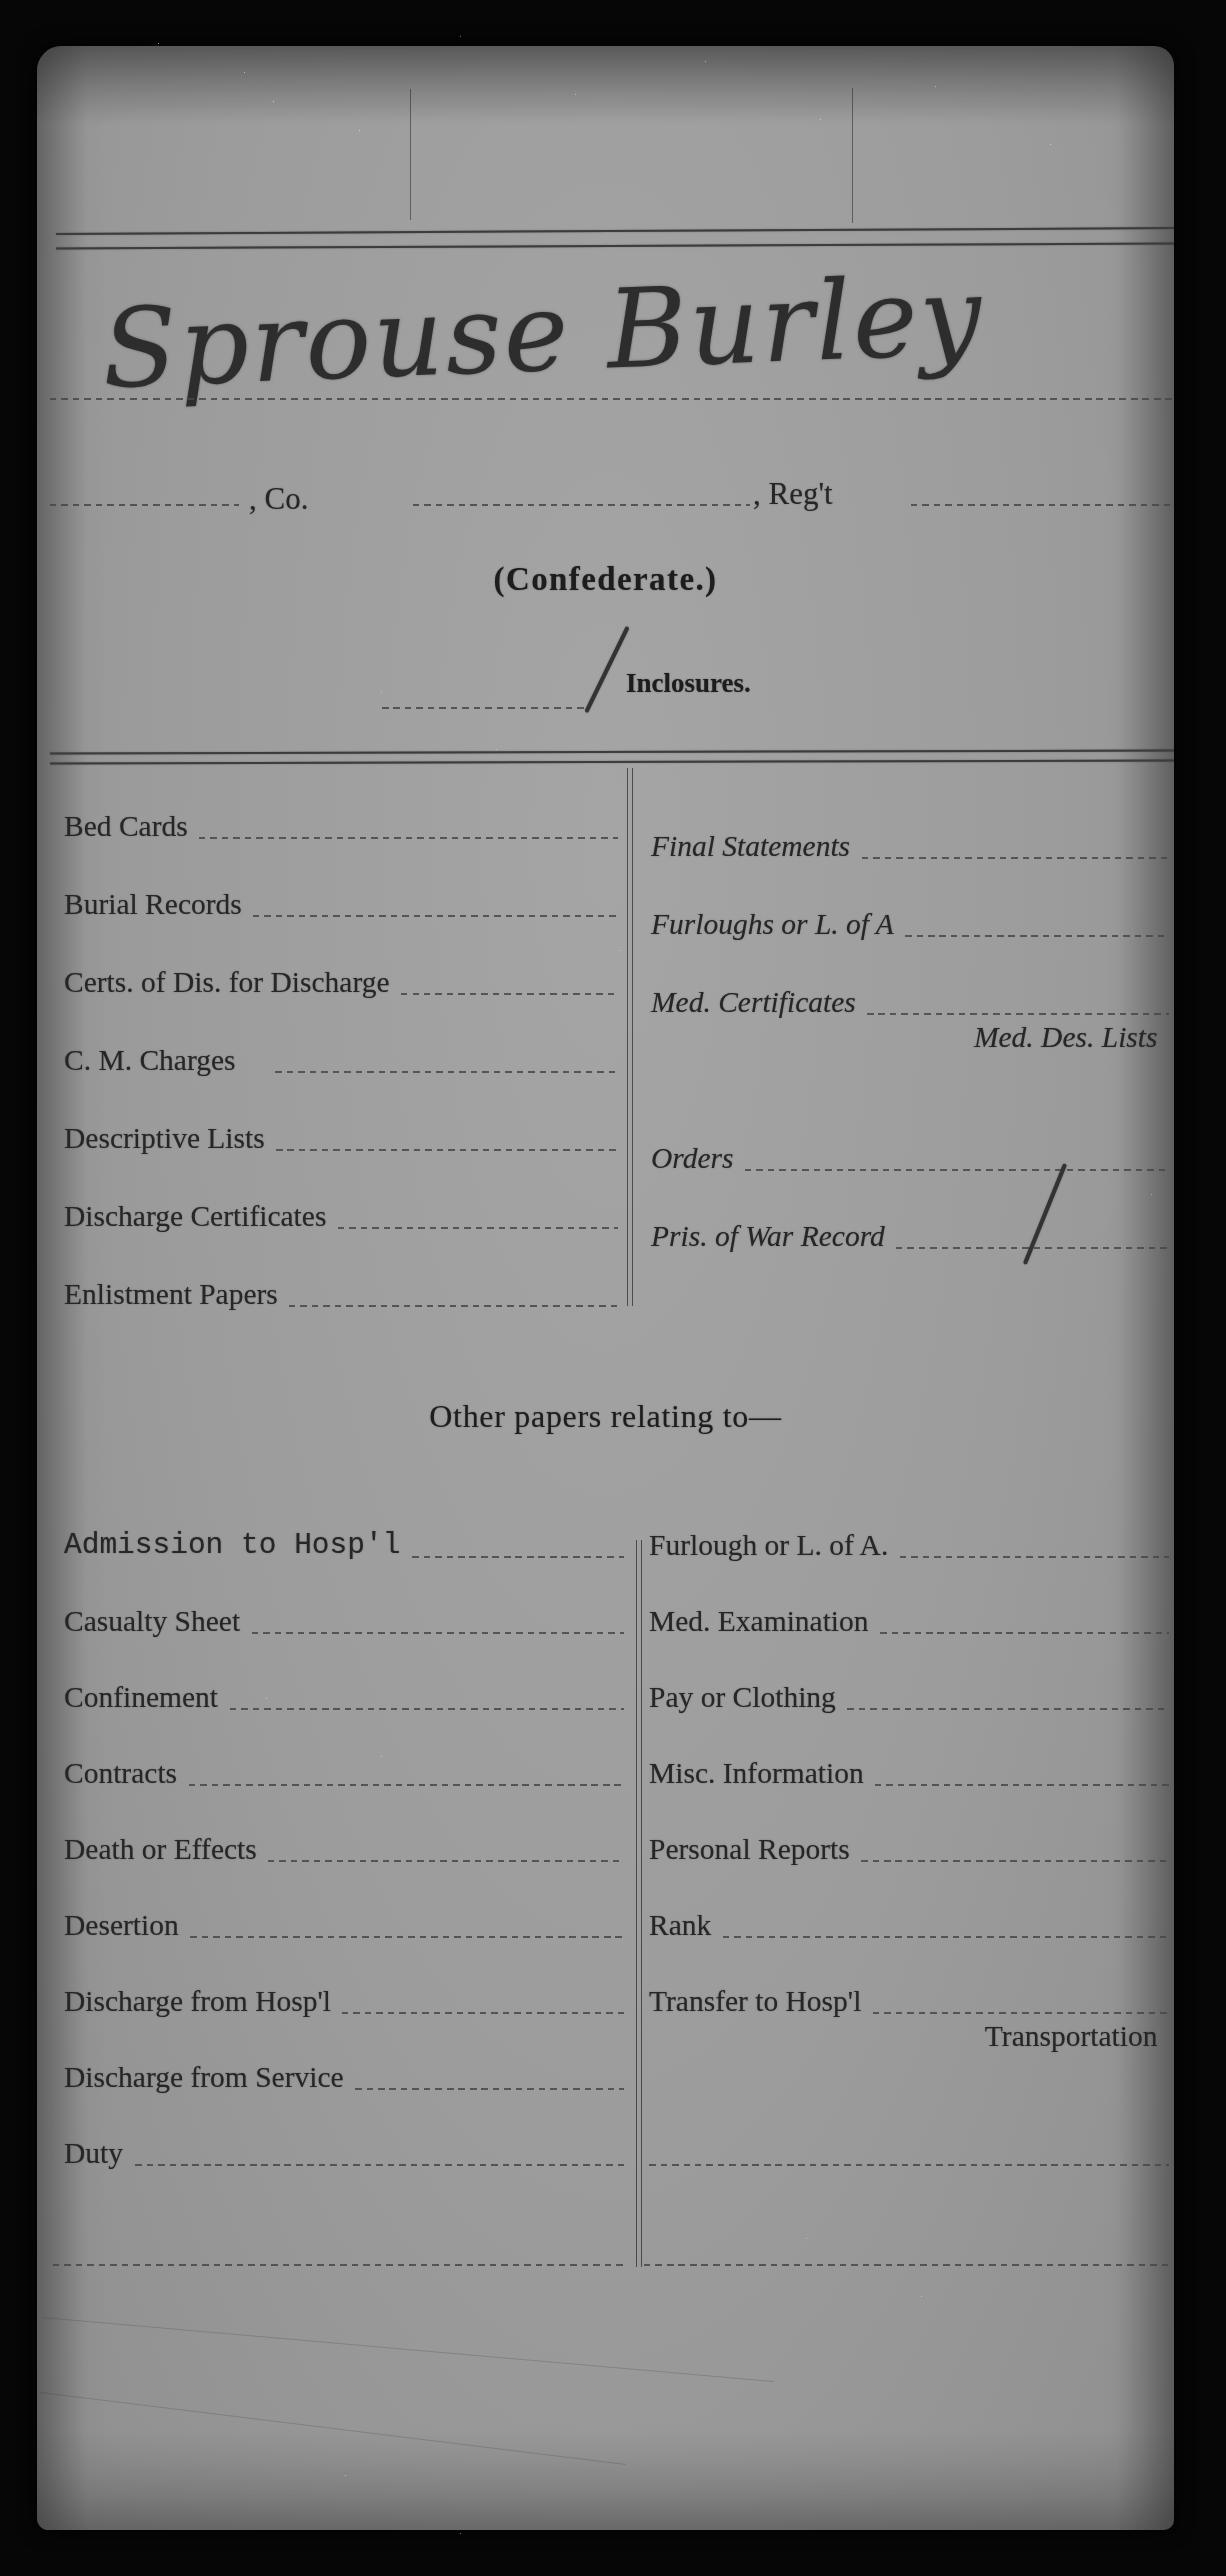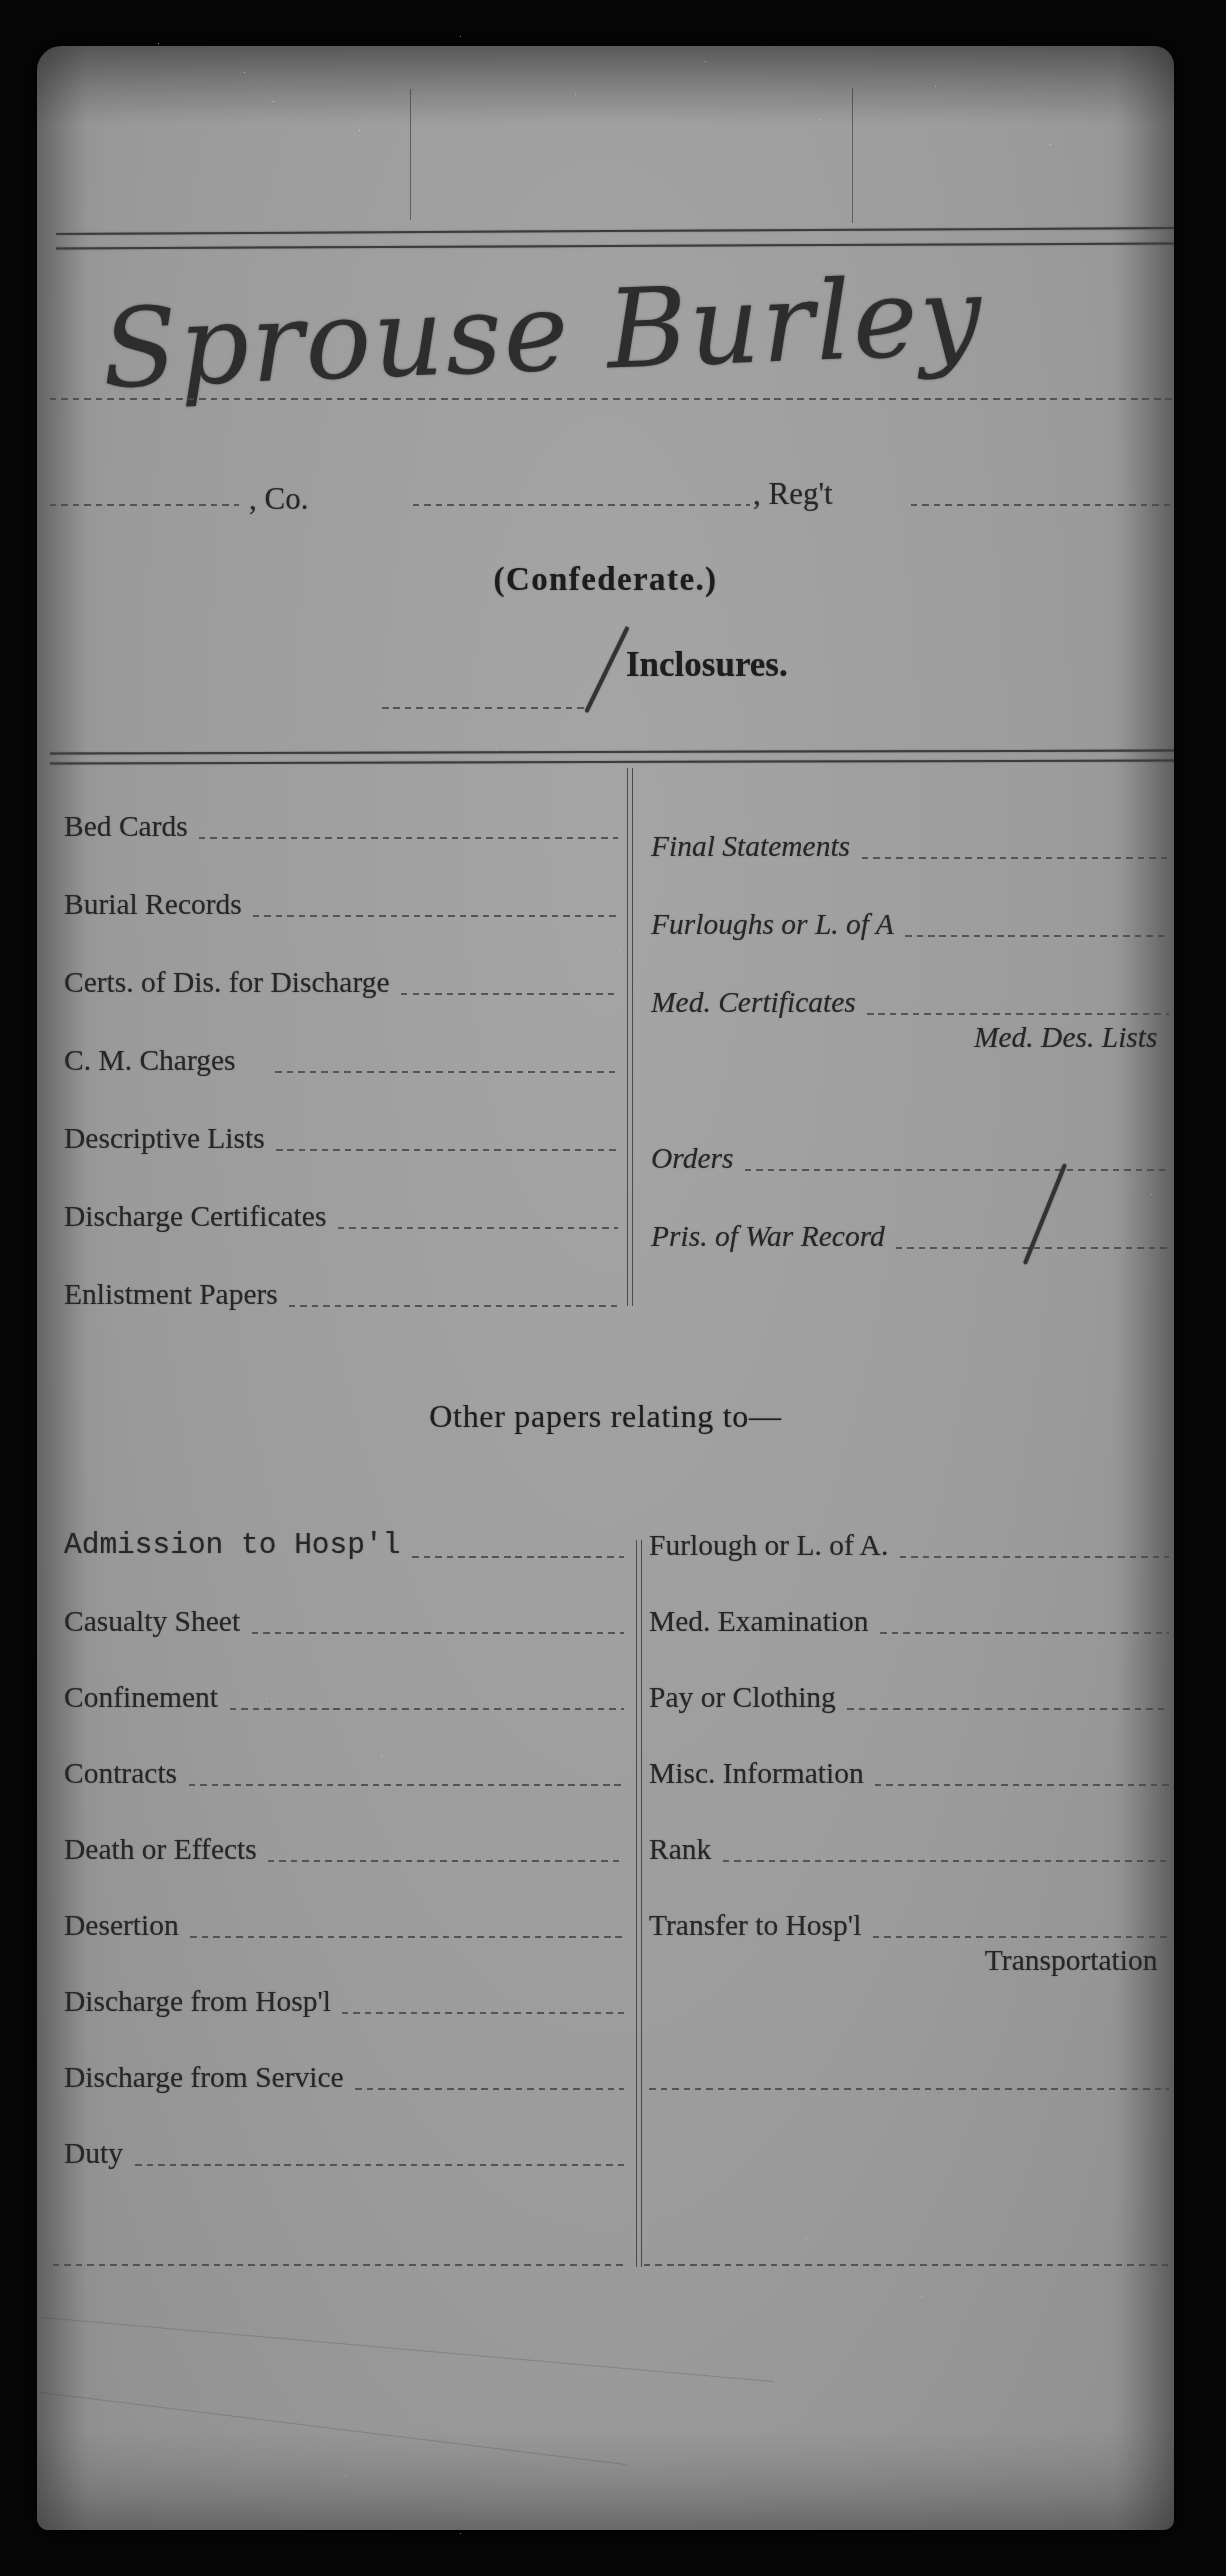--- a/index.html
+++ b/index.html
@@ -39,21 +39,21 @@
   }
   .form-label{
     position:absolute;font-size:31px;color:var(--ink);white-space:nowrap;
     text-shadow:0 0 1.4px rgba(35,35,35,.45);
   }
   .center-heading{
     position:absolute;left:0;width:100%;text-align:center;color:#1d1d1d;
     text-shadow:0 0 1.4px rgba(30,30,30,.5);white-space:nowrap;
   }
   .confederate{top:515px;font-size:33px;font-weight:bold;letter-spacing:1.4px;}
-  .inclosures{position:absolute;left:589px;top:599px;font-size:35px;font-weight:bold;color:#1d1d1d;text-shadow:0 0 1.4px rgba(30,30,30,.5);}
+  .inclosures{position:absolute;left:589px;top:622px;font-size:27px;font-weight:bold;color:#1d1d1d;text-shadow:0 0 1.4px rgba(30,30,30,.5);}
   .other-heading{top:1352px;font-size:32px;letter-spacing:0.7px;}
   .tally{
     position:absolute;width:3.6px;border-radius:2.2px;background:#333;
     box-shadow:0 0 1.4px rgba(40,40,40,.7);
   }
   .checklist{position:absolute;}
   .row{display:flex;align-items:flex-end;}
   .lbl{
     font-size:29.5px;line-height:1.18;color:var(--ink);white-space:nowrap;
     padding-right:11.5px;text-shadow:0 0 1.4px rgba(35,35,35,.45);
@@ -212,20 +212,24 @@
       </div>
       <div class="row" style="height: 76px;">
         <span class="lbl">Pay or Clothing</span>
         <span class="leader"></span>
       </div>
       <div class="row" style="height: 76px;">
         <span class="lbl">Misc. Information</span>
         <span class="leader"></span>
       </div>
       <div class="row" style="height: 76px;">
+        <span class="lbl">Personal Reports</span>
+        <span class="leader"></span>
+      </div>
+      <div class="row" style="height: 76px;">
         <span class="lbl">Rank</span>
         <span class="leader"></span>
       </div>
       <div class="row" style="height: 76px;">
         <span class="lbl">Transfer to Hosp'l</span>
         <span class="leader"></span>
       </div>
       <div class="row" style="height: 76px; flex-direction: column;">
         <span class="lbl">Transportation</span>
         <span class="leader"></span>

